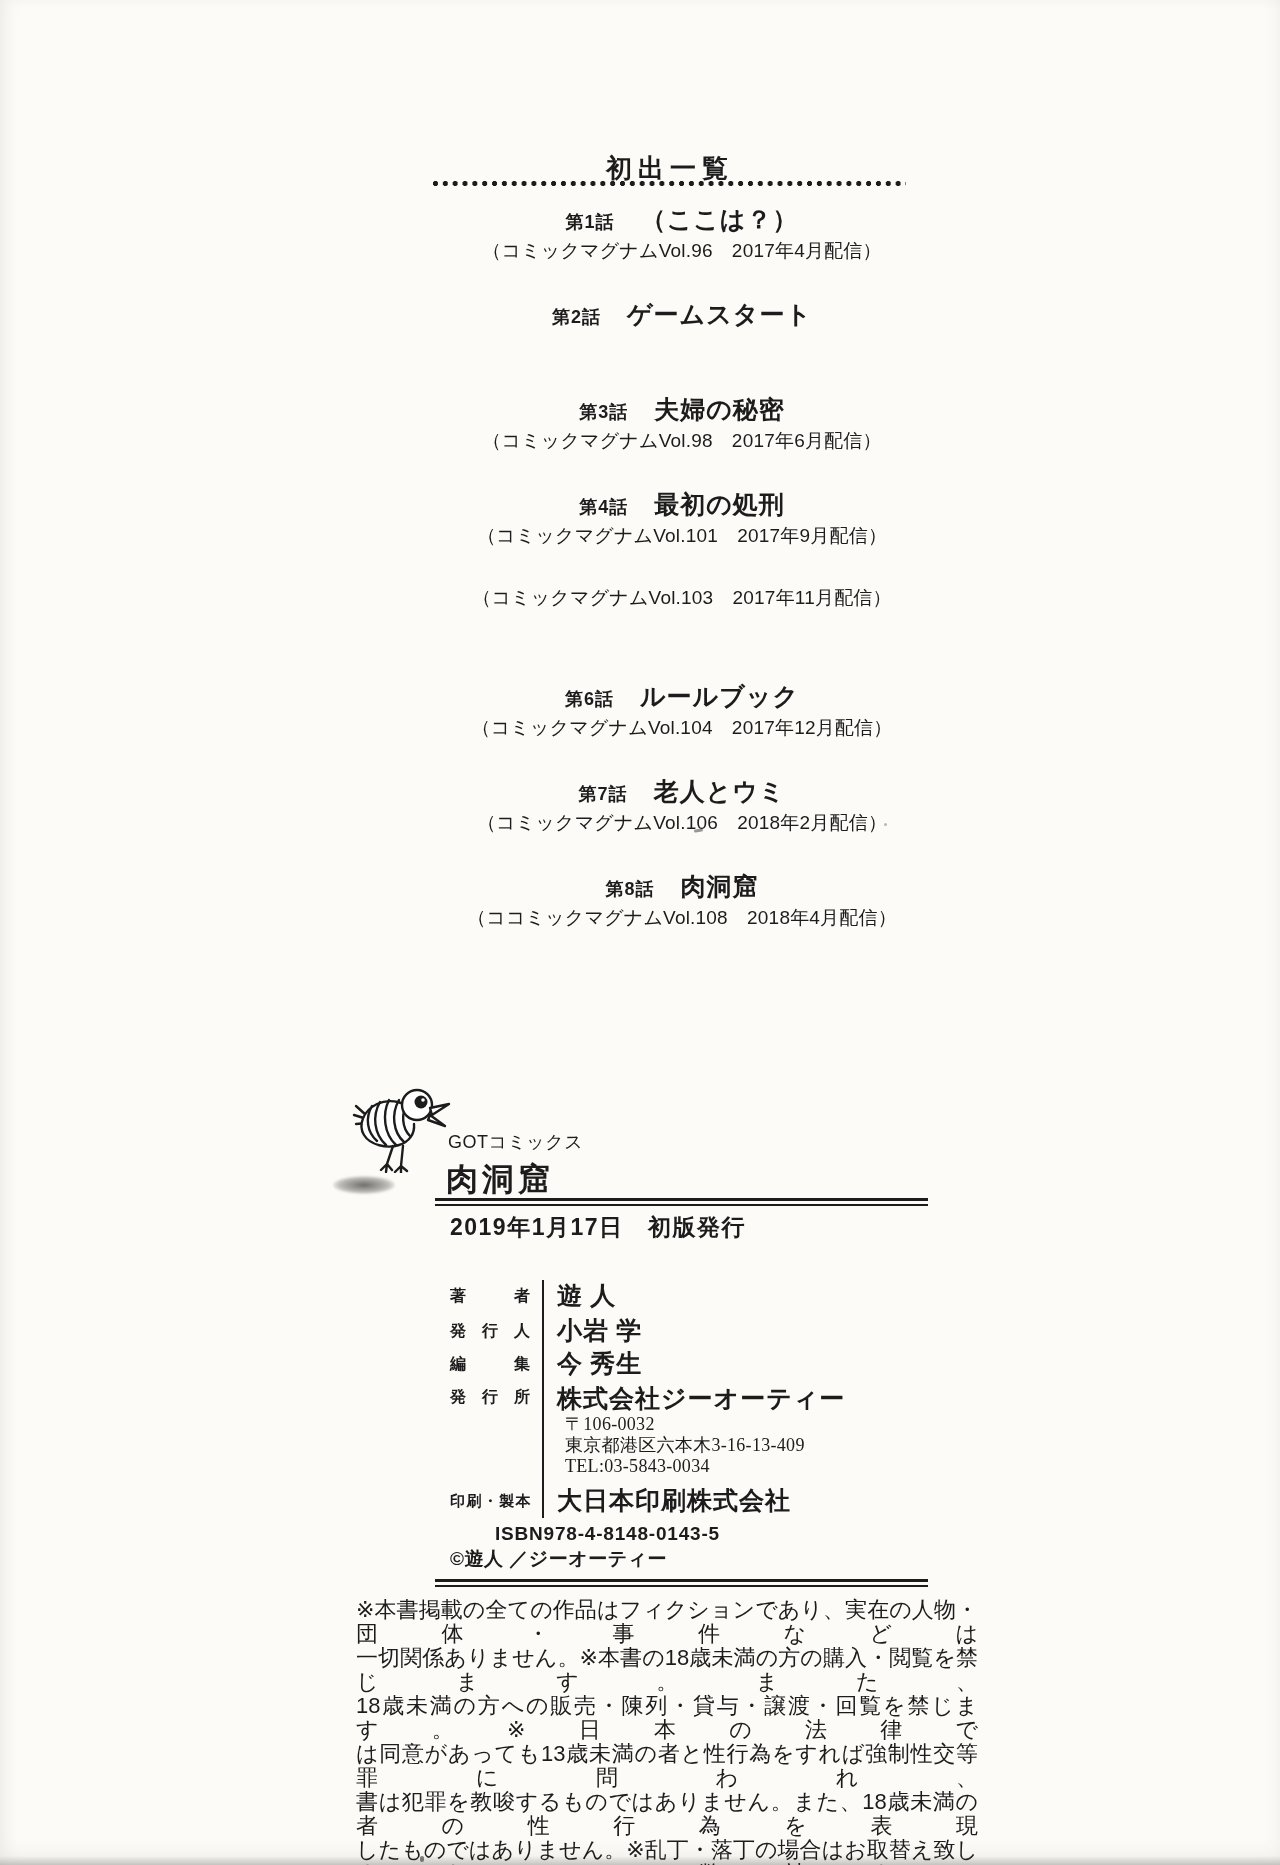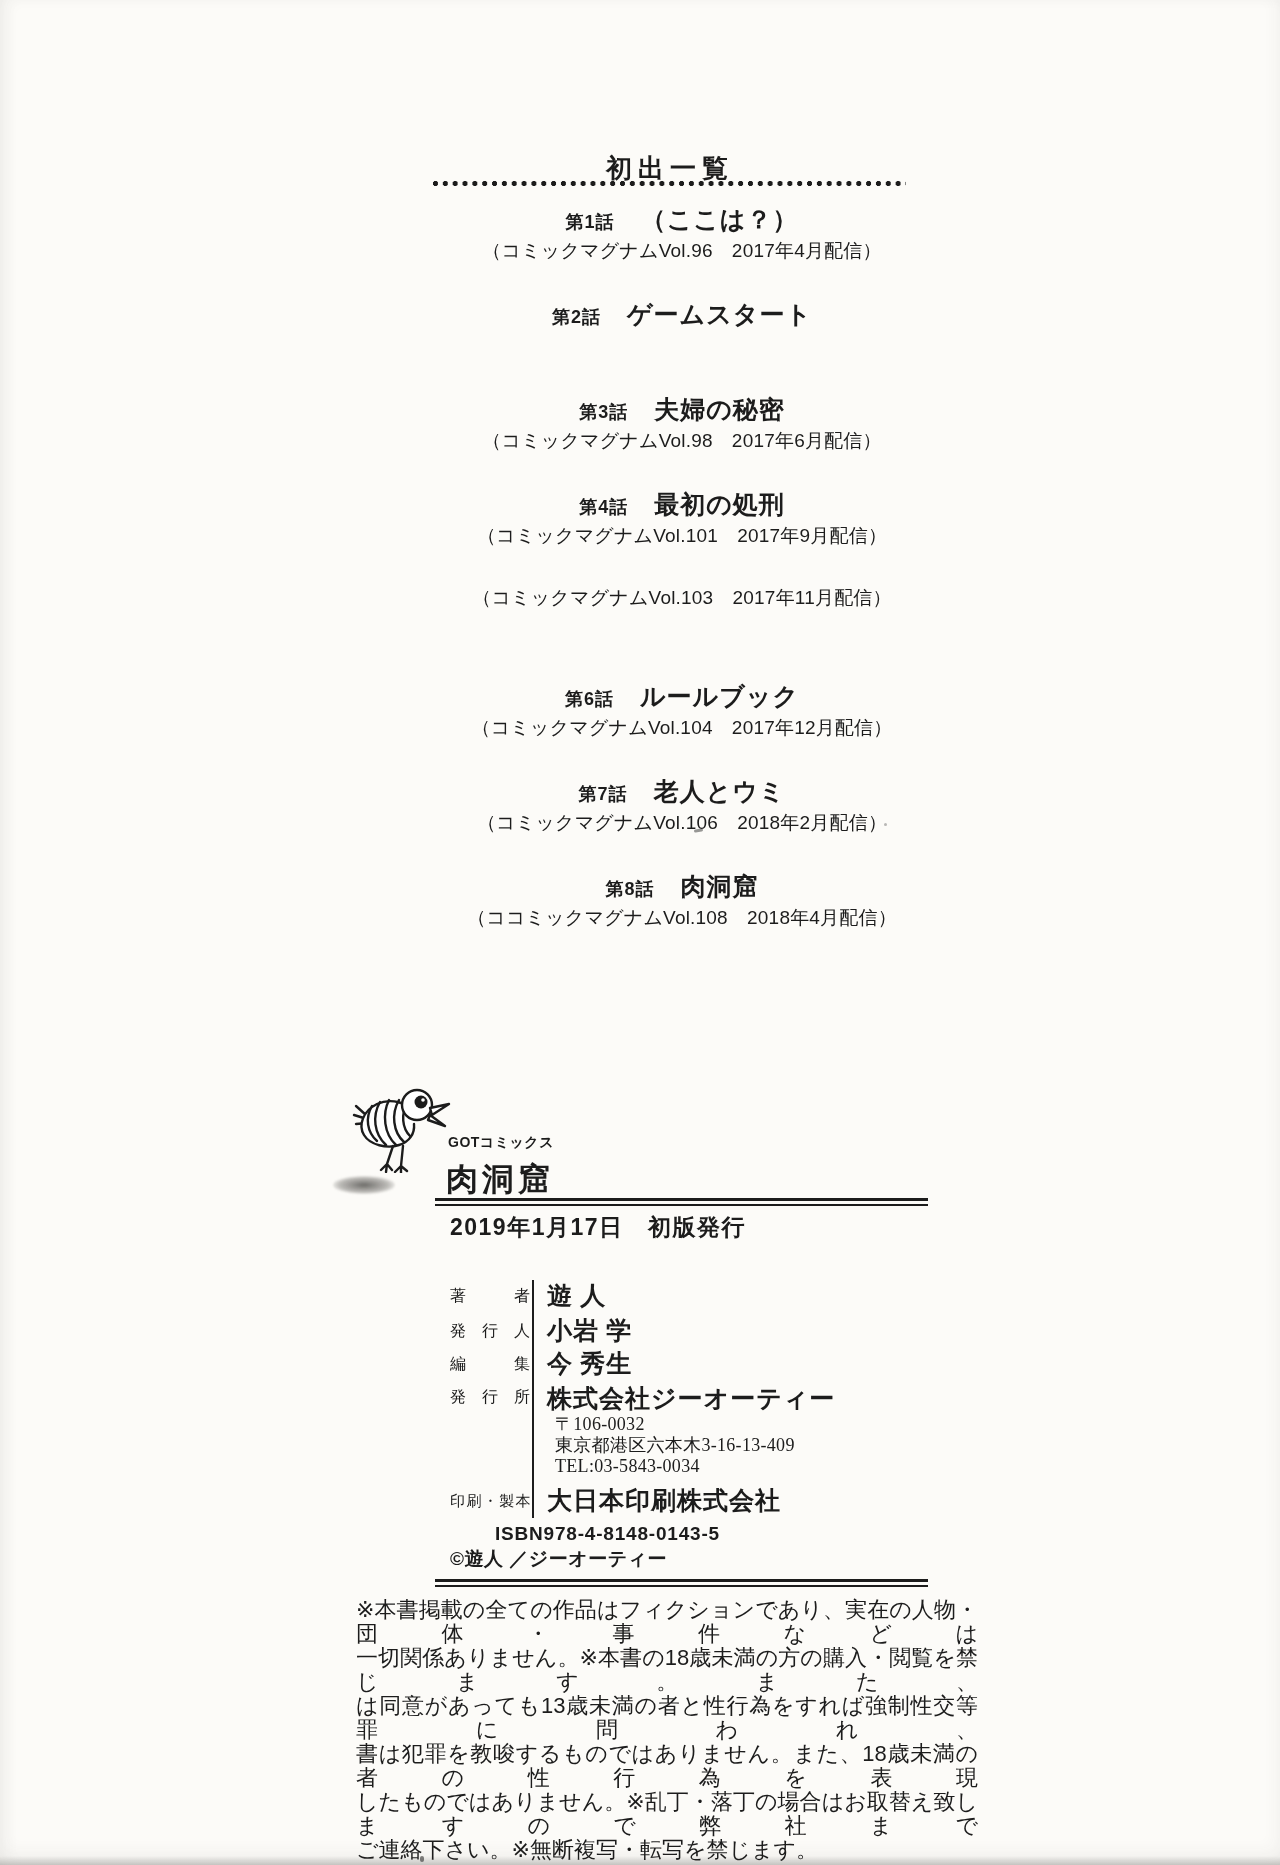--- a/index.html
+++ b/index.html
@@ -43,34 +43,34 @@
   
   .bird-svg{position:absolute;left:351px;top:1085px;width:101px;height:88px;}
   .bird-svg *{stroke:var(--ink);stroke-width:2.4;stroke-linecap:round;stroke-linejoin:round;fill:none;}
   .bird-svg .filled{fill:var(--ink);stroke:none;}
   .bird-svg .white{fill:#fff;}
   .bird-shadow{
     position:absolute;left:333px;top:1176px;width:62px;height:18px;border-radius:50%;
     background:radial-gradient(ellipse at center, rgba(75,73,70,.8) 0%, rgba(110,108,104,.45) 55%, rgba(140,138,134,0) 78%);
     filter:blur(1.2px);
   }
-  .imprint{position:absolute;left:448px;top:1132px;font-size:14px;line-height:21px;font-weight:700;letter-spacing:.5px;}
+  .imprint{position:absolute;left:448px;top:1132px;font-size:18px;line-height:21px;font-weight:400;letter-spacing:.5px;}
   .book-title{position:absolute;left:446px;top:1161px;font-size:32px;font-weight:700;letter-spacing:4px;line-height:37px;}
   .double-rule{
     position:absolute;left:435px;width:493px;height:8px;box-sizing:border-box;
     border-top:3px solid var(--ink);border-bottom:2px solid var(--ink);
   }
   .rule-title{top:1198px;}
   .rule-bottom{top:1579px;}
   .edition{position:absolute;left:450px;top:1213px;font-size:23px;font-weight:700;letter-spacing:1.5px;line-height:29px;}
   .credits{position:absolute;left:450px;top:1280px;width:420px;}
   .crow{display:flex;align-items:stretch;}
   .crole{
-    width:80px;margin-right:2px;flex:none;
-    font-size:16px;font-weight:400;line-height:20px;padding-top:6px;
+    width:80px;margin-right:12px;flex:none;
+    font-size:16px;font-weight:700;line-height:20px;padding-top:6px;
     text-align:justify;text-align-last:justify;
   }
   .crole-small{font-size:15px;letter-spacing:-0.5px;}
   .cval{border-left:2px solid var(--ink);padding-left:13px;flex:1;font-family:Liberation Serif, serif;}
   .cmain{font-size:25px;font-weight:700;line-height:31px;letter-spacing:1px;}
   .csub{font-size:18px;font-weight:500;line-height:21px;margin-left:8px;letter-spacing:.3px;}
   .pb8{padding-bottom:4px;} .pb4{padding-bottom:2px;} .pb10{padding-bottom:8px;padding-top:2px;}
   .isbn{position:absolute;left:450px;top:1521px;font-size:19px;font-weight:700;letter-spacing:.8px;line-height:25px;margin-left:45px;}
   .copyright{position:absolute;left:450px;top:1547px;font-size:19px;font-weight:700;letter-spacing:.5px;line-height:24px;}
   
@@ -215,20 +215,21 @@
   </div>
 
   <div class="isbn">ISBN978-4-8148-0143-5</div>
   <div class="copyright">©遊人 ／ジーオーティー</div>
 
   <div class="double-rule rule-bottom"></div>
 
   <div class="disclaimer">
     <div class="dline">※本書掲載の全ての作品はフィクションであり、実在の人物・団体・事件などは</div>
     <div class="dline">一切関係ありません。※本書の18歳未満の方の購入・閲覧を禁じます。また、</div>
+    <div class="dline">18歳未満の方への販売・陳列・貸与・譲渡・回覧を禁じます。※日本の法律で</div>
     <div class="dline">は同意があっても13歳未満の者と性行為をすれば強制性交等罪に問われ、</div>
     <div class="dline">書は犯罪を教唆するものではありません。また、18歳未満の者の性行為を表現</div>
     <div class="dline">したものではありません。※乱丁・落丁の場合はお取替え致しますので弊社まで</div>
     <div class="dline">ご連絡下さい。※無断複写・転写を禁じます。</div>
   </div>
 
   <div class="speck speck-1"></div>
   <div class="speck speck-2"></div>
   <div class="speck speck-3"></div>
   <div class="bottom-edge"></div>

